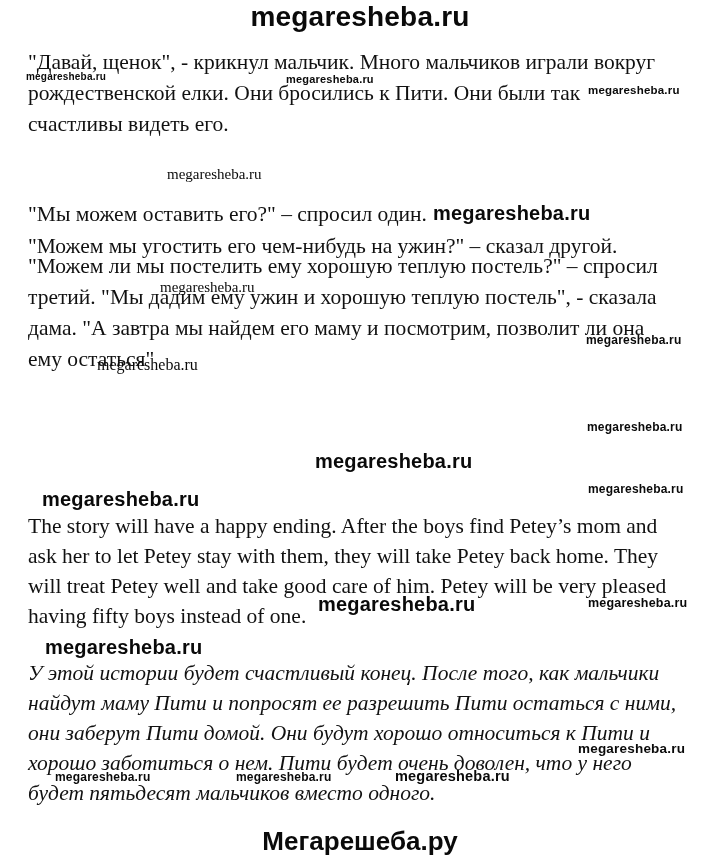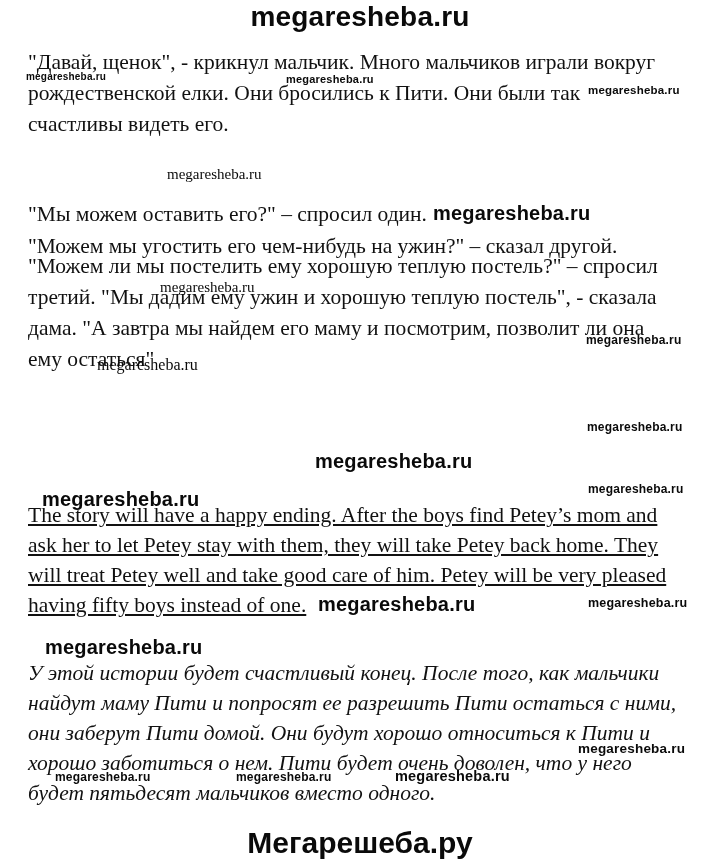--- a/index.html
+++ b/index.html
@@ -34,21 +34,21 @@
     color: #111111;
   }
   .para.en, .para.it { line-height: 30px; }
   .para.it { font-style: italic; }
   .p1 { top: 47px; }
   .p2 { top: 137px; }
   .p3 { top: 199px; }
   .p4 { top: 231px; }
   .p5 { top: 251px; }
   .p6 { top: 369px; }
-  .p-en { top: 500px; text-decoration: underline; }
+  .p-en { top: 511px; }
   .p-it { top: 658px; }
   .wm {
     position: absolute;
     font-family: "Liberation Sans", sans-serif;
     font-weight: 700;
     white-space: nowrap;
     color: #0a0a0a;
     letter-spacing: 0.2px;
   }
   .wm.serif {
@@ -57,21 +57,21 @@
     letter-spacing: 0;
   }
   .wm.semi { font-weight: 600; }
   .site-logo {
     position: absolute;
     top: 826px; left: 0;
     width: 100%;
     text-align: center;
     font-family: "Liberation Sans", sans-serif;
     font-weight: 700;
-    font-size: 30px;
+    font-size: 26px;
     color: #0a0a0a;
   }
 </style>
 </head>
 <body>
 
 <div class="page">
 
   <div class="site-title">megaresheba.ru</div>
 

